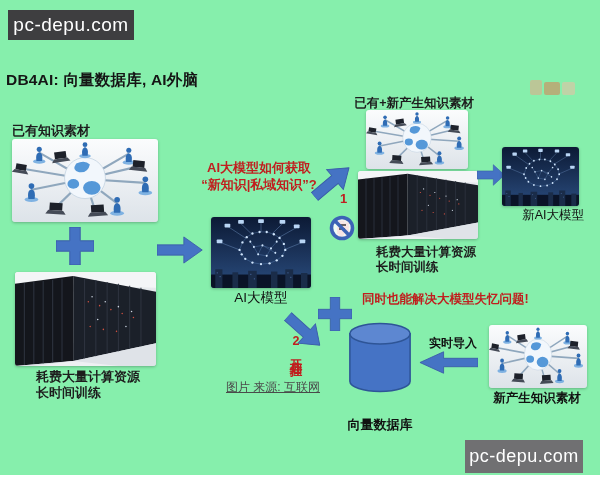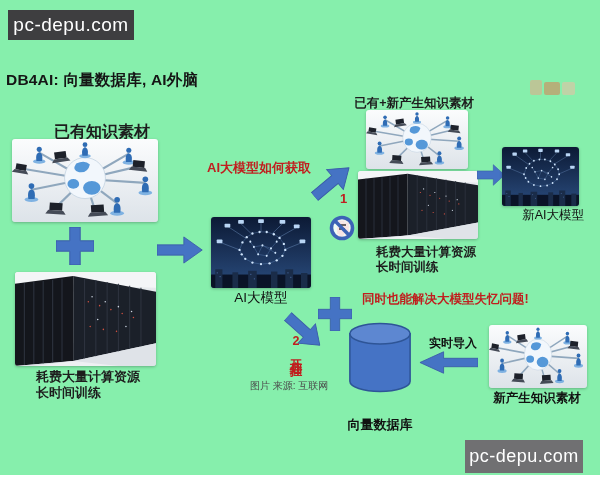--- a/index.html
+++ b/index.html
@@ -9,21 +9,21 @@
   .wm{display:flex;align-items:center;justify-content:center;color:#fff;letter-spacing:.5px;}
   .wm-top{left:8px;top:10px;width:126px;height:30px;background:#3e3e40;font-size:19px;}
   .wm-bot{left:465px;top:440px;width:118px;height:33px;background:#707072;font-size:18px;}
   .title{left:6px;top:70px;font-size:15.5px;font-weight:bold;color:#151515;letter-spacing:.2px;}
   .stamp{left:530px;top:80px;width:47px;height:17px;opacity:.55;filter:blur(.7px);display:flex;gap:2px;}
   .stamp i{display:block;border-radius:2px;}
   .stamp .s1{width:12px;height:15px;background:#e8a687;}
   .stamp .s2{width:16px;height:13px;background:#dd7e52;margin-top:2px;}
   .stamp .s3{width:13px;height:13px;background:#eebda4;margin-top:2px;}
   .blk-label{font-weight:600;color:#1d1d1d;}
-  .lbl-left{left:29px;top:122px;width:146px;text-align:center;font-size:16px;}
+  .lbl-left{left:12px;top:122px;width:146px;font-size:13px;}
   .cap-left{left:36px;top:369px;font-size:13px;line-height:15.5px;}
   .lbl-tr{left:352px;top:95px;width:122px;text-align:right;font-size:12.5px;}
   .cap-tr{left:376px;top:245px;font-size:12.5px;line-height:14.5px;}
   .red{color:#c01f1f;font-weight:bold;}
   .question{left:193px;top:160px;width:132px;text-align:center;font-size:13px;line-height:16.5px;}
   .memory{left:362px;top:291px;font-size:12.5px;}
   .vtext{writing-mode:vertical-rl;text-orientation:upright;letter-spacing:2px;font-size:13px;}
   .retrain{left:334px;top:191px;height:74px;}
   .plugin{left:287px;top:334px;height:74px;letter-spacing:1.5px;font-size:12.5px;}
   .img-frame{border-radius:3px;box-shadow:0 1px 3px rgba(0,0,0,.25);display:block;}
@@ -32,21 +32,21 @@
   .brain1{left:211px;top:217px;width:100px;height:71px;}
   .globe2{left:366px;top:110px;width:102px;height:59px;}
   .server2{left:358px;top:171px;width:120px;height:68px;}
   .brain2{left:502px;top:147px;width:77px;height:59px;}
   .globe3{left:489px;top:325px;width:98px;height:63px;}
   .cap-brain1{left:211px;top:289px;width:100px;text-align:center;font-size:13.5px;color:#111;}
   .cap-brain2{left:496px;top:207px;width:88px;text-align:right;font-size:12.5px;color:#111;}
   .cap-cyl{left:338px;top:392px;width:84px;text-align:center;font-size:13px;font-weight:600;color:#111;margin-top:24px;}
   .cap-g3{left:484px;top:390px;width:106px;text-align:center;font-size:12.5px;font-weight:600;color:#111;}
   .import{left:429px;top:335px;font-size:12px;font-weight:600;color:#111;}
-  .source{left:250px;top:379px;font-size:10px;color:#4a4a4a;}
+  .source{left:226px;top:379px;font-size:12px;color:#4a4a4a;text-decoration:underline;}
   .plus1{left:56px;top:227px;width:38px;height:38px;}
   .plus2{left:318px;top:297px;width:34px;height:34px;}
   .arrow-mid{left:157px;top:236px;width:46px;height:28px;}
   .arrow-up{left:309px;top:168px;width:46px;height:28px;transform:rotate(-40deg);}
   .arrow-tr{left:477px;top:164px;width:28px;height:22px;}
   .arrow-dr{left:282px;top:317px;width:44px;height:28px;transform:rotate(42deg);}
   .arrow-lf{left:419px;top:351px;width:59px;height:23px;}
   .ban{left:329px;top:215px;width:26px;height:26px;}
   .cyl{left:346px;top:322px;width:68px;height:72px;}
 </style>
@@ -266,20 +266,21 @@
   <div class="abs blk-label cap-left">
     <div>耗费大量计算资源</div>
     <div>长时间训练</div>
   </div>
 
   <svg class="abs arrow-mid">
       <use href="#arrow-right"></use>
     </svg>
   <div class="abs red question">
     <div>AI大模型如何获取</div>
+    <div>“新知识|私域知识”?</div>
   </div>
   <svg class="abs img-frame brain1">
       <use href="#brain-ai"></use>
     </svg>
   <div class="abs cap-brain1">AI大模型</div>
 
   <svg class="abs arrow-up">
       <use href="#arrow-right"></use>
     </svg>
   <div class="abs red vtext retrain">1重新训练</div>

